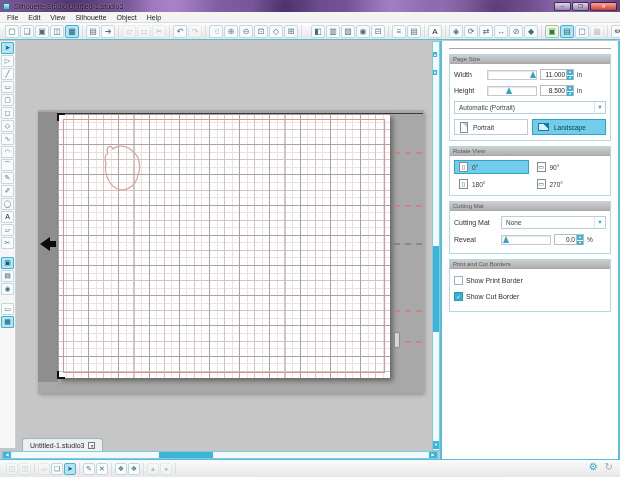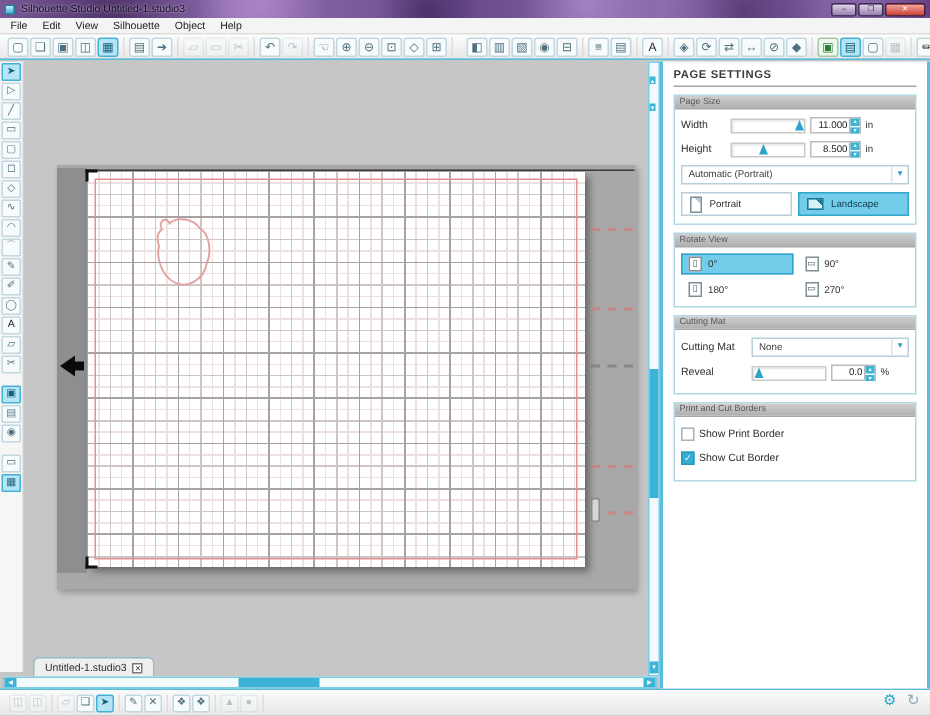--- a/index.html
+++ b/index.html
@@ -330,21 +330,20 @@
     <span class="ico dim">▲</span>
         <span class="ico dim">●</span>
       </div>
   </div>
   <div class="status">
     <span class="gear">⚙</span>
     <span class="refresh">↻</span>
   </div>
 
   <div class="panel">
-    <div class="panel-title">PAGE SETTINGS</div>
     <hr class="panel-rule">
 
     <div class="group">
       <div class="ghead">Page Size</div>
       <div class="gbody">
         <div class="row">
           <span class="lab">Width</span>
           <span class="slider">
               <i style="left:42px"></i>
             </span>

